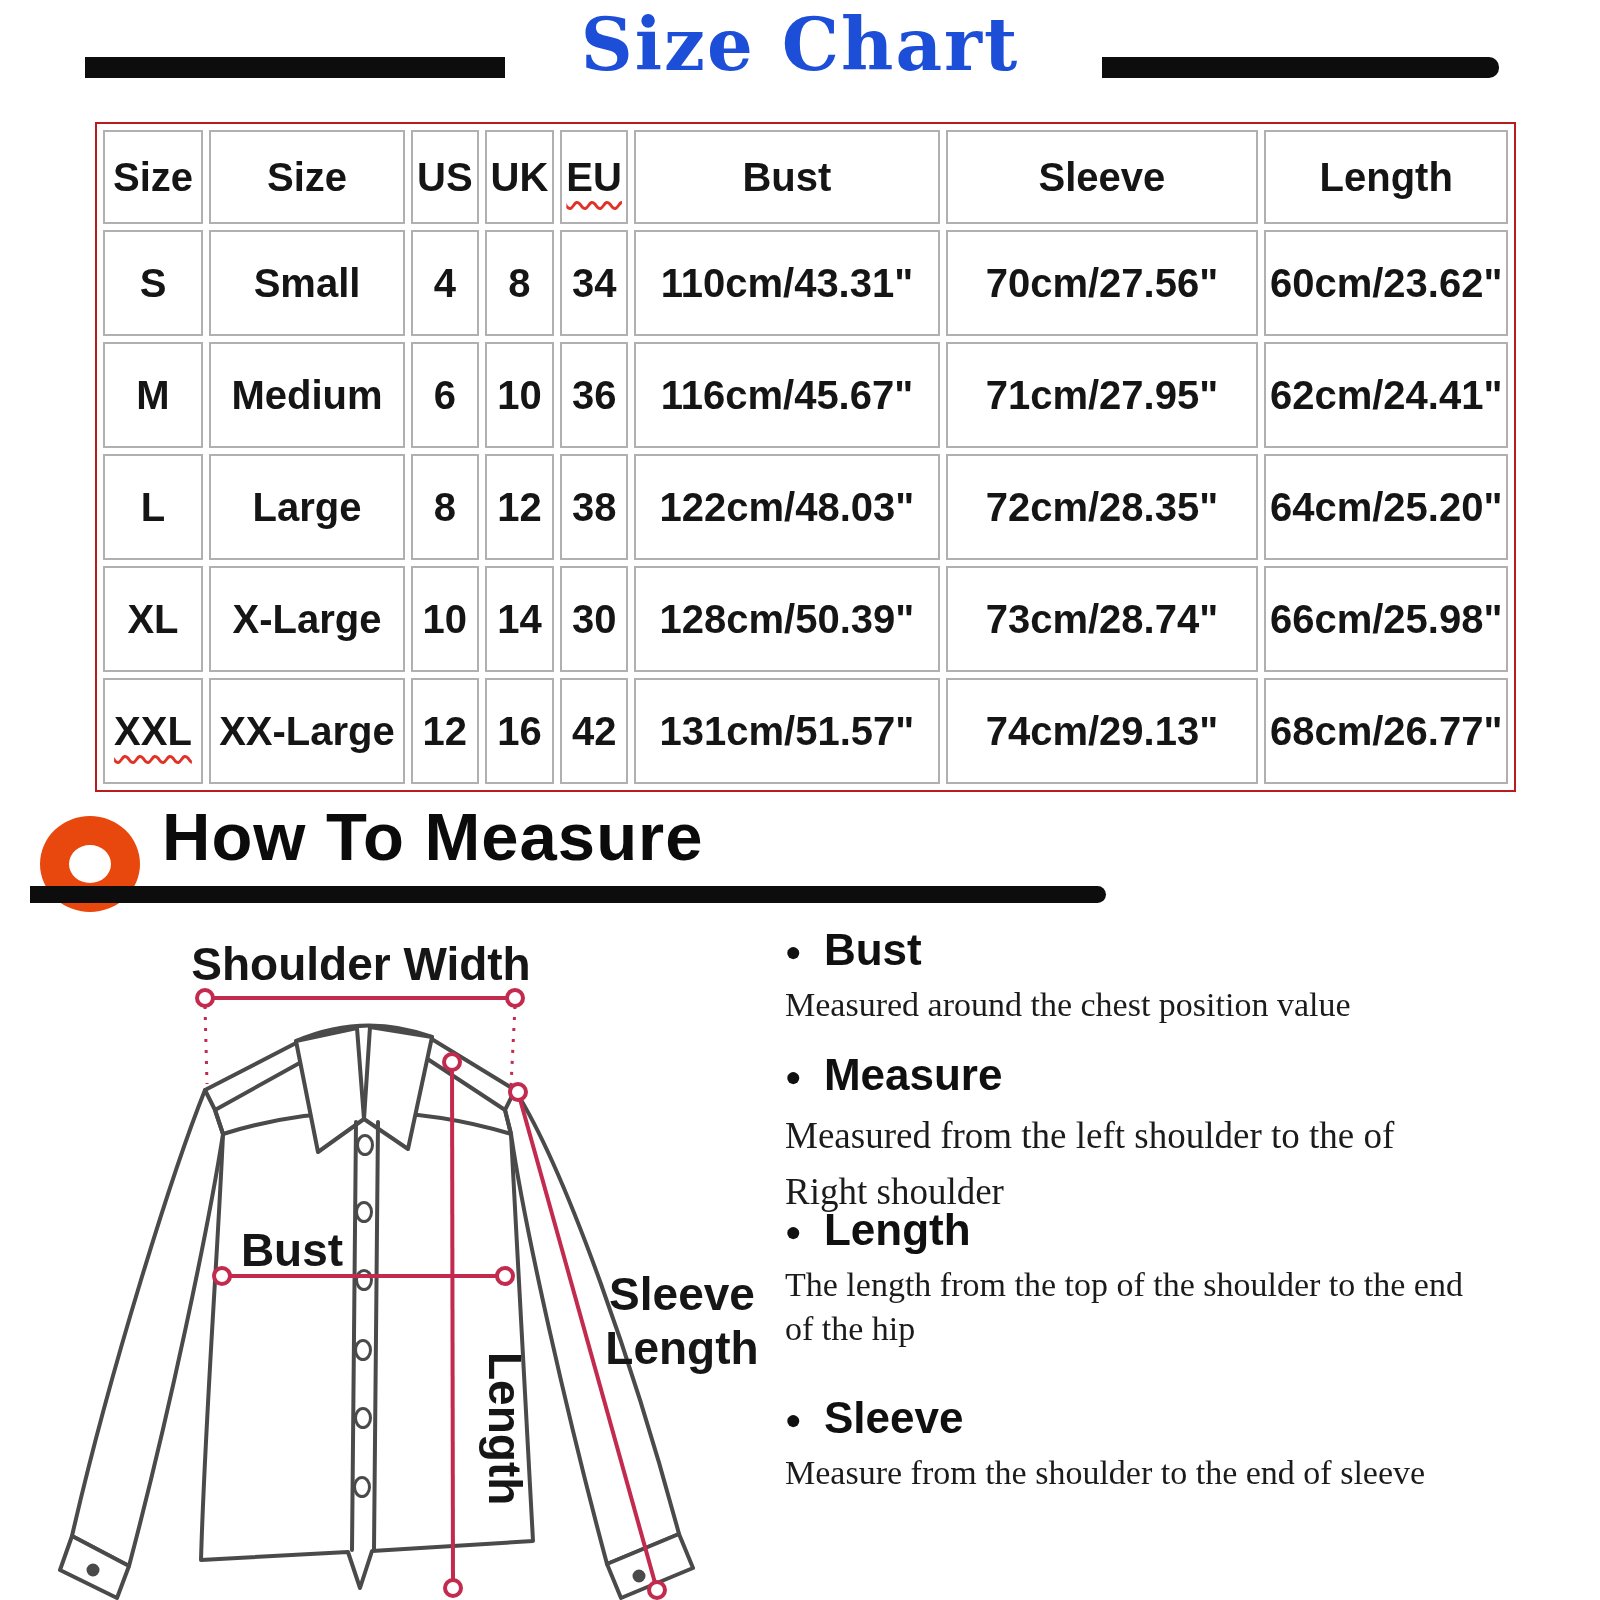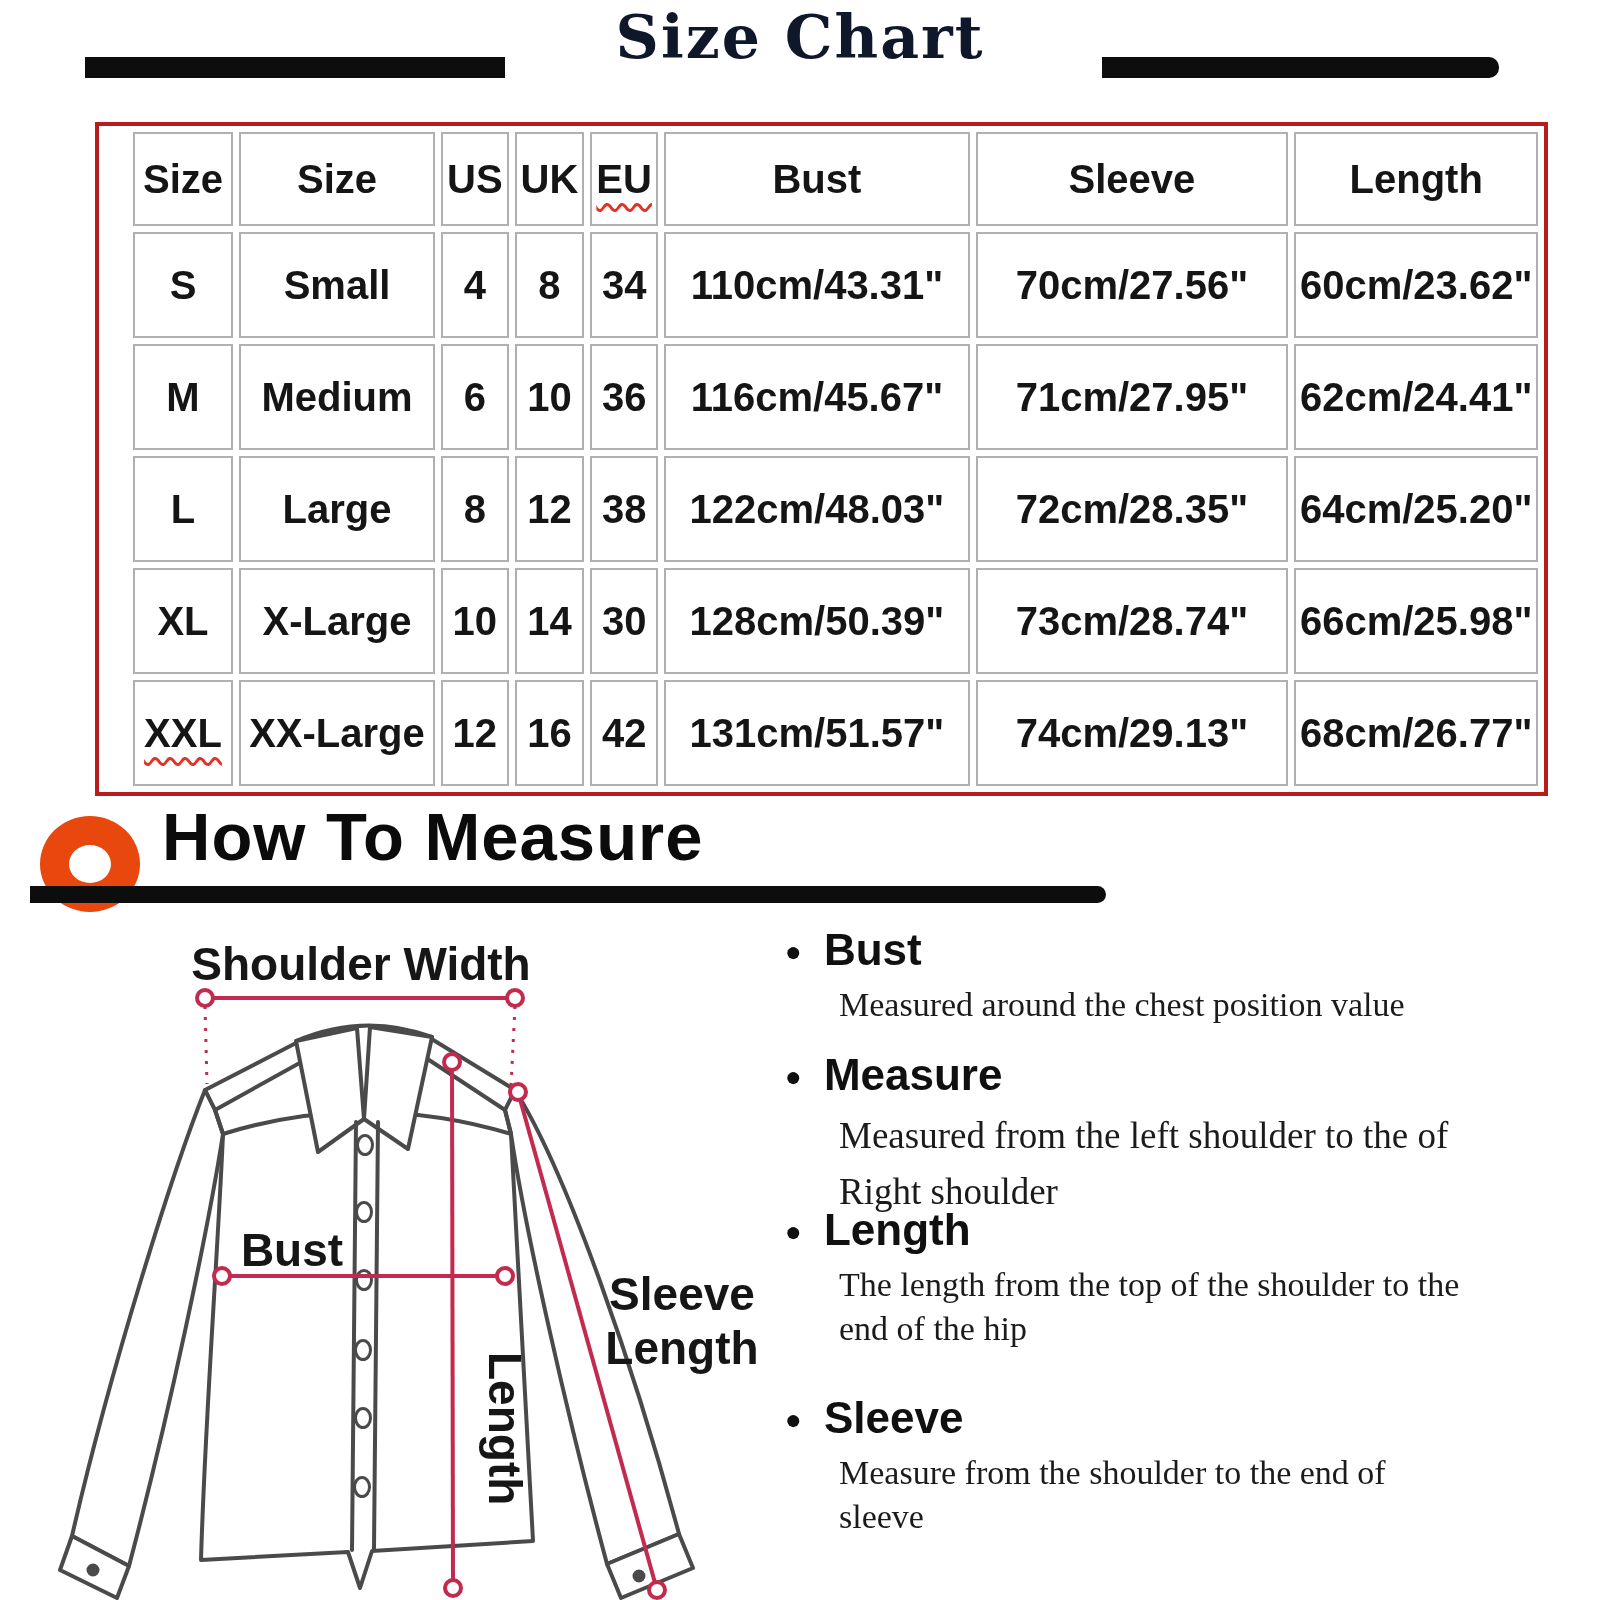--- a/index.html
+++ b/index.html
@@ -1,29 +1,29 @@
 <!DOCTYPE html>
 <html><head>
 <meta charset="utf-8">
 <style>
   html,body{margin:0;padding:0;background:#fff;}
   body{width:1600px;height:1600px;position:relative;overflow:hidden;
        font-family:"Liberation Sans",sans-serif;color:#121212;}
 
   
   .page-title{position:absolute;top:2px;left:0;width:1600px;text-align:center;
-    font-family:"DejaVu Serif",serif;font-weight:700;font-size:60px;color:#0f172a;
+    font-family:"DejaVu Serif",serif;font-weight:700;font-size:72px;color:#1d4ed8;
     letter-spacing:2px;}
   .title-bar{position:absolute;top:57px;height:21px;background:#0d0d0d;}
   .title-bar.left{left:85px;width:420px;}
   .title-bar.right{left:1102px;width:397px;border-radius:0 10px 10px 0;}
 
   
   .size-table{position:absolute;left:95px;top:122px;border-collapse:separate;
-    border-spacing:6px;border:4px solid #b91c1c;background:#fff;table-layout:fixed;padding-left:28px;}
+    border-spacing:6px;border:2px solid #b91c1c;background:#fff;table-layout:fixed;}
   .size-table th,.size-table td{border:2px solid #b0b0b0;background:#fff;
     text-align:center;vertical-align:middle;font-weight:bold;color:#151515;
     font-size:40px;padding:0 4px;overflow:hidden;}
   .size-table th{height:90px;}
   .size-table td{height:102px;}
   .c1{width:100px}.c2{width:196px}.c3{width:66px}.c4{width:66px}
   .c5{width:60px}.c6{width:306px}.c7{width:312px}.c8{width:206px}
   .squiggle{text-decoration-line:underline;text-decoration-style:wavy;
     text-decoration-color:#e03227;text-decoration-thickness:3px;
     text-underline-offset:10px;text-decoration-skip-ink:none;}
@@ -43,21 +43,21 @@
   
   .measure-list{position:absolute;left:785px;top:0;width:690px;height:1600px;}
   .measure-item{position:absolute;left:0;width:690px;}
   .measure-item:nth-child(1){top:925px;}
   .measure-item:nth-child(2){top:1050px;}
   .measure-item:nth-child(3){top:1205px;}
   .measure-item:nth-child(4){top:1393px;}
   .measure-item .head{display:flex;align-items:center;gap:22px;
     font-size:44px;font-weight:bold;color:#101010;}
   .measure-item .bullet{font-size:28px;line-height:1;position:relative;top:2px;}
-  .measure-item .desc{margin-left:54px;margin-top:8px;color:#1b1b1b;}
+  .measure-item .desc{margin-top:8px;color:#1b1b1b;}
   .desc.serif{font-family:"Liberation Serif",serif;font-size:34px;line-height:1.3;}
   .desc.mono{font-family:Liberation Serif, serif;font-size:37px;line-height:1.5;}
 </style>
 </head>
 <body>
 
 <div class="page-title">Size Chart</div>
 <div class="title-bar left"></div>
 <div class="title-bar right"></div>
 

